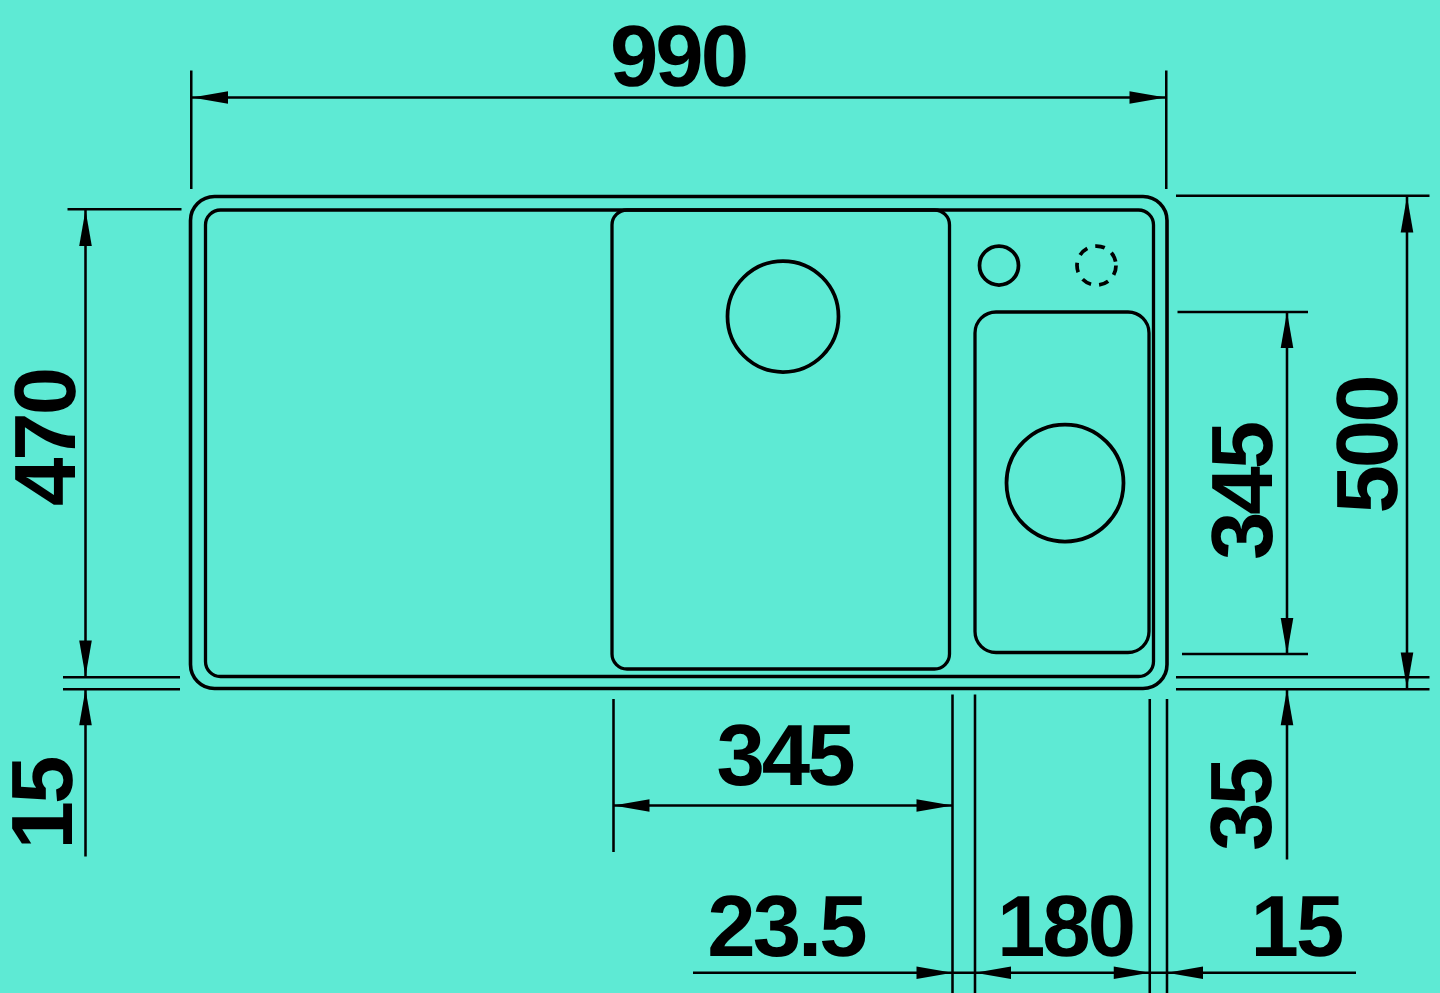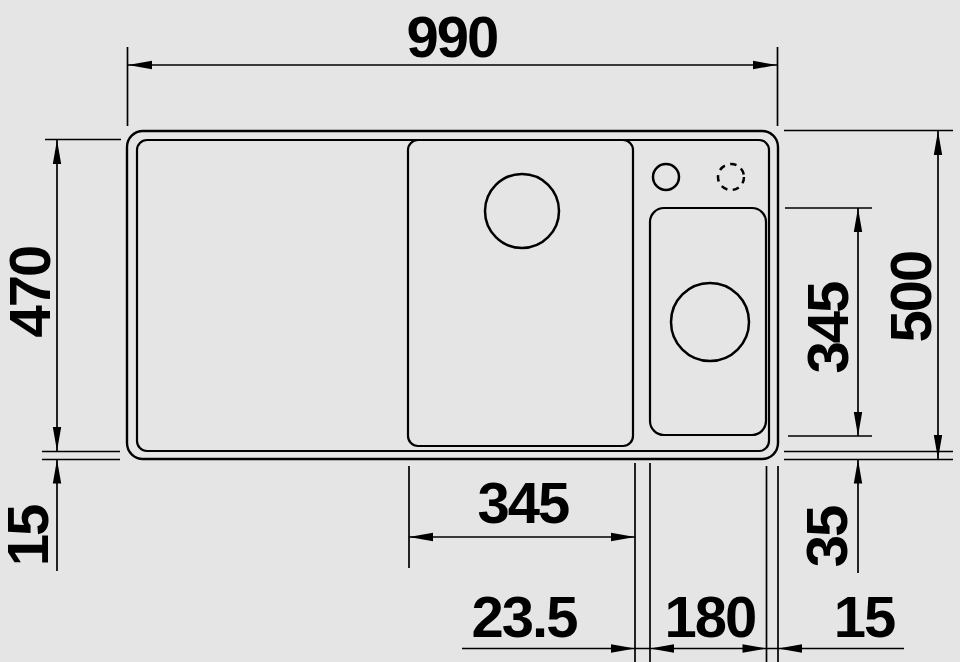--- a/index.html
+++ b/index.html
@@ -4,21 +4,21 @@
 <style>
   html, body {
     margin: 0;
     padding: 0;
     background: #ffffff;
   }
   .stage {
     position: relative;
     width: 960px;
     height: 662px;
-    background: #e5e5e5;
+    background: #5eead4;
     overflow: hidden;
   }
   svg text {
     font-family: "Liberation Sans", "DejaVu Sans", sans-serif;
     font-weight: bold;
     font-size: 58px;
     letter-spacing: -2px;
     fill: #000000;
   }
   .outline  { fill: none; stroke: #000000; stroke-width: 2.4; }

